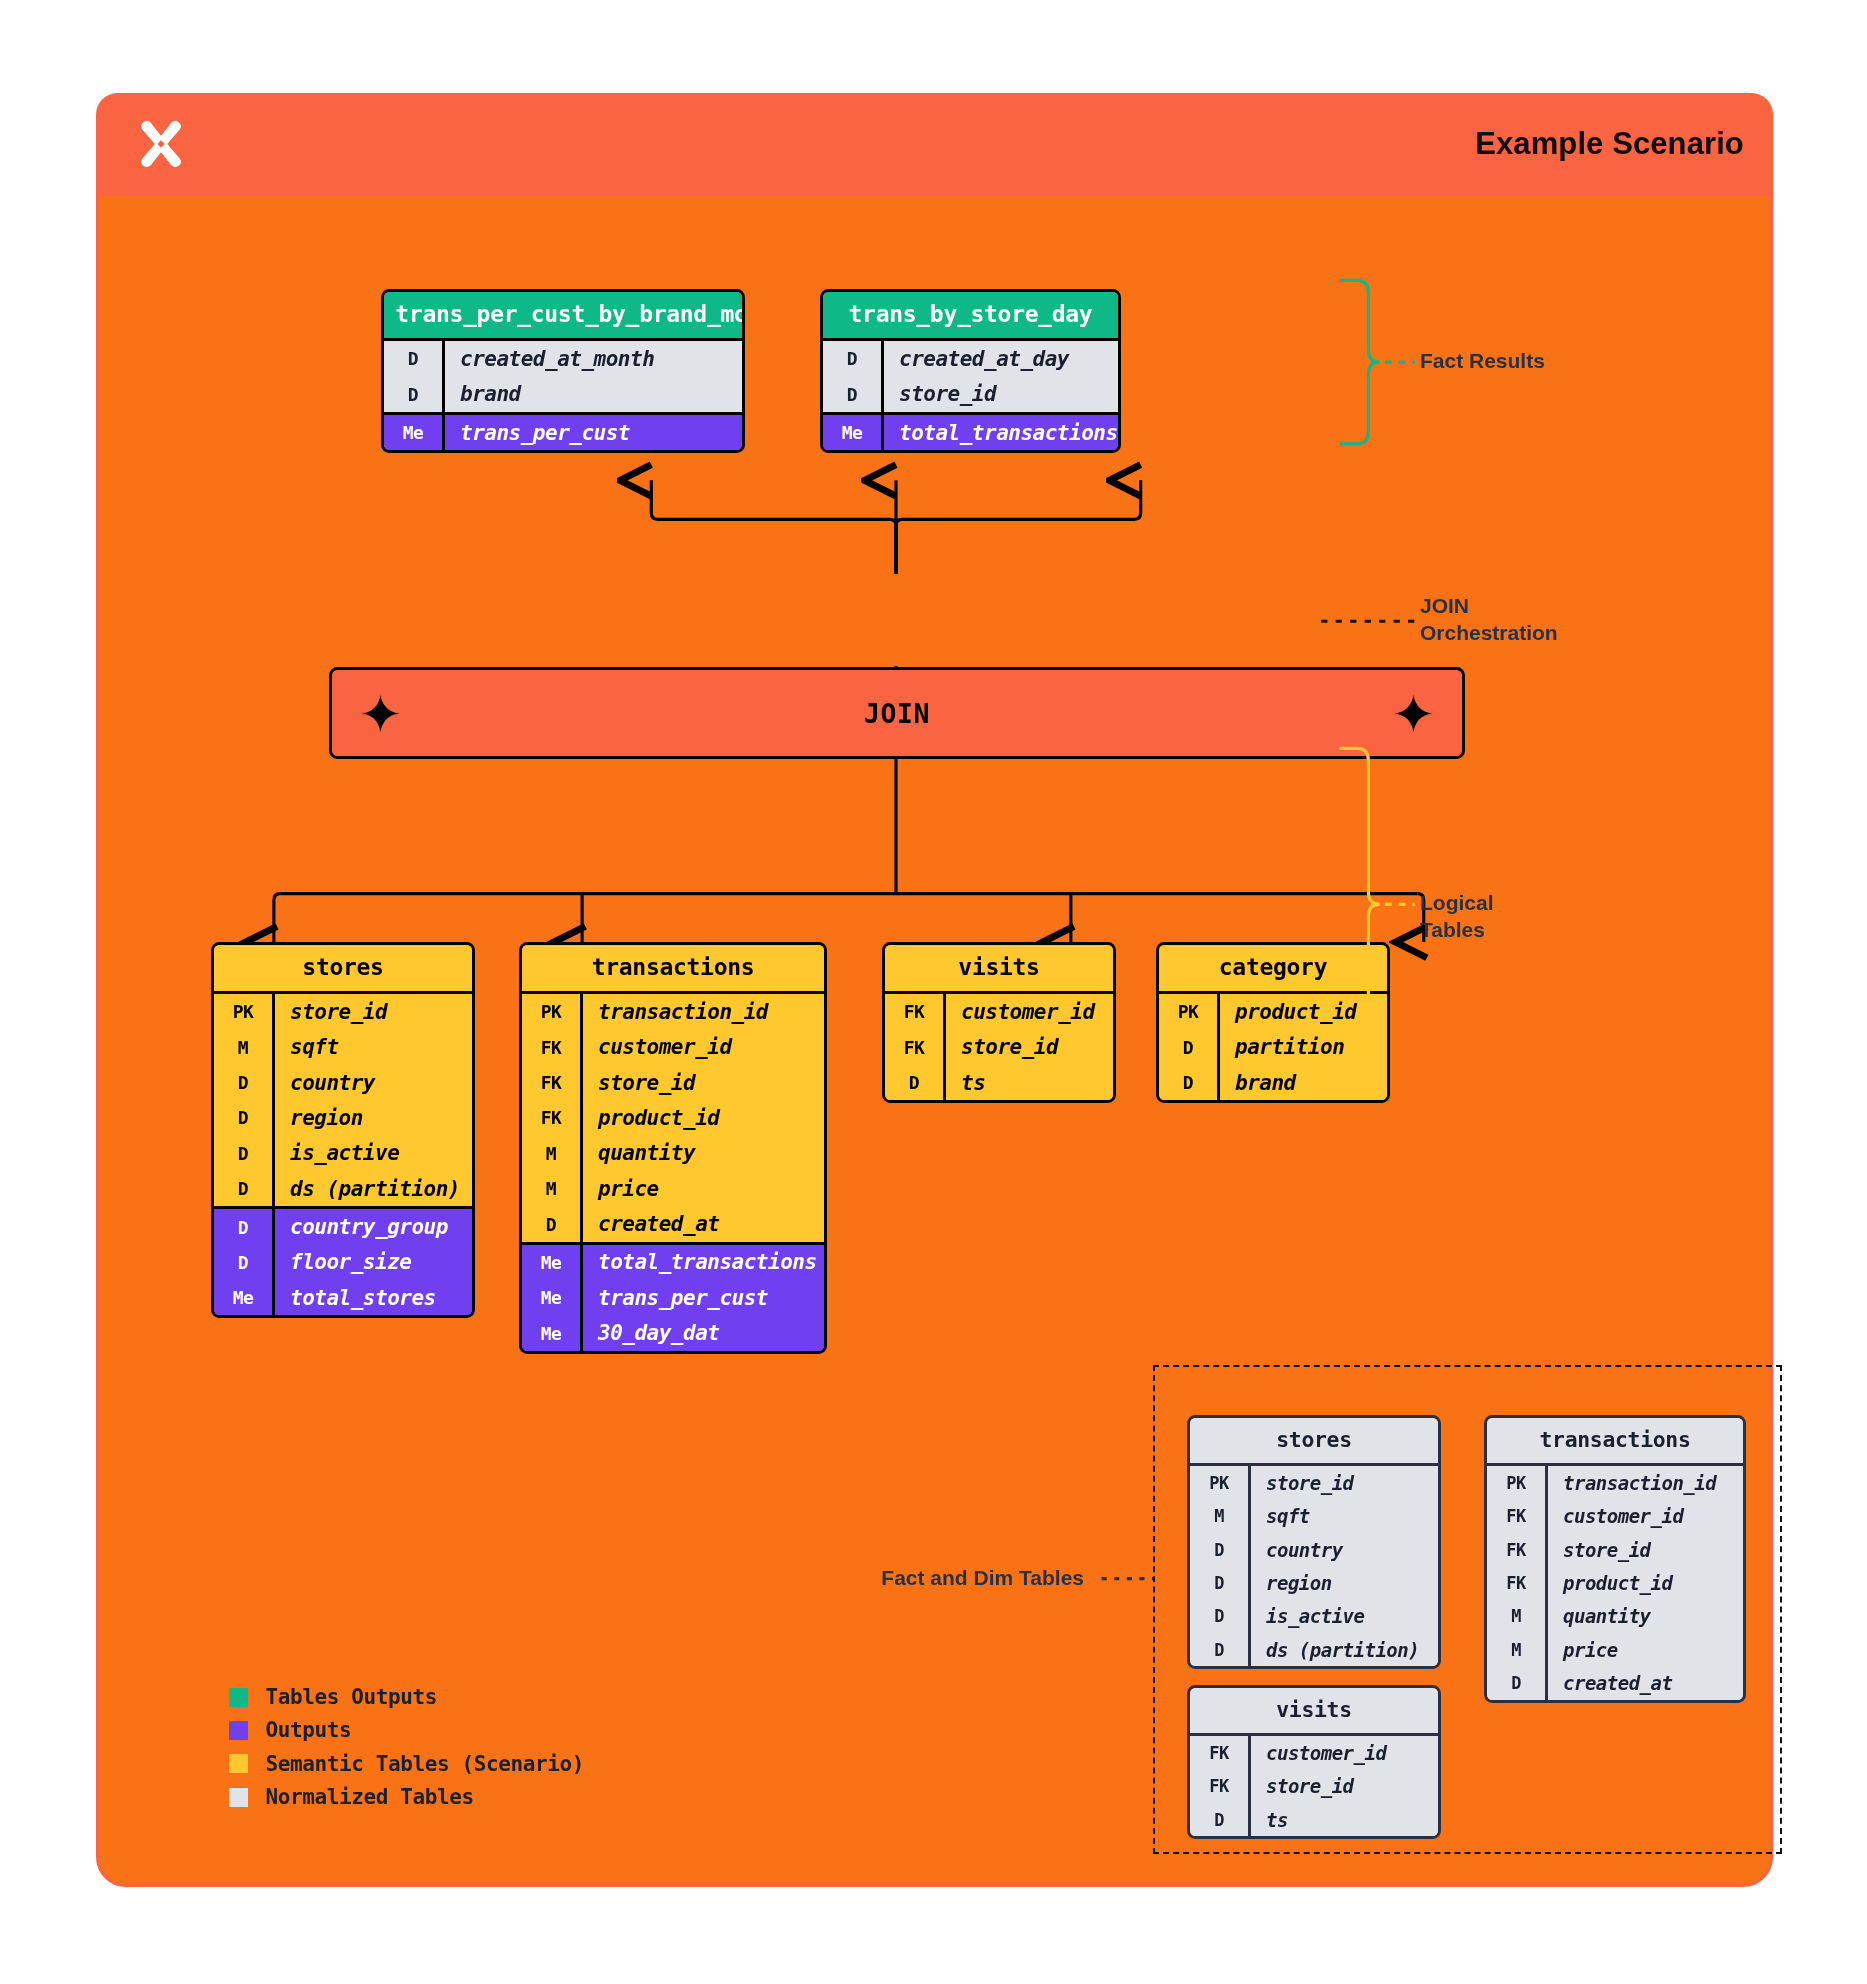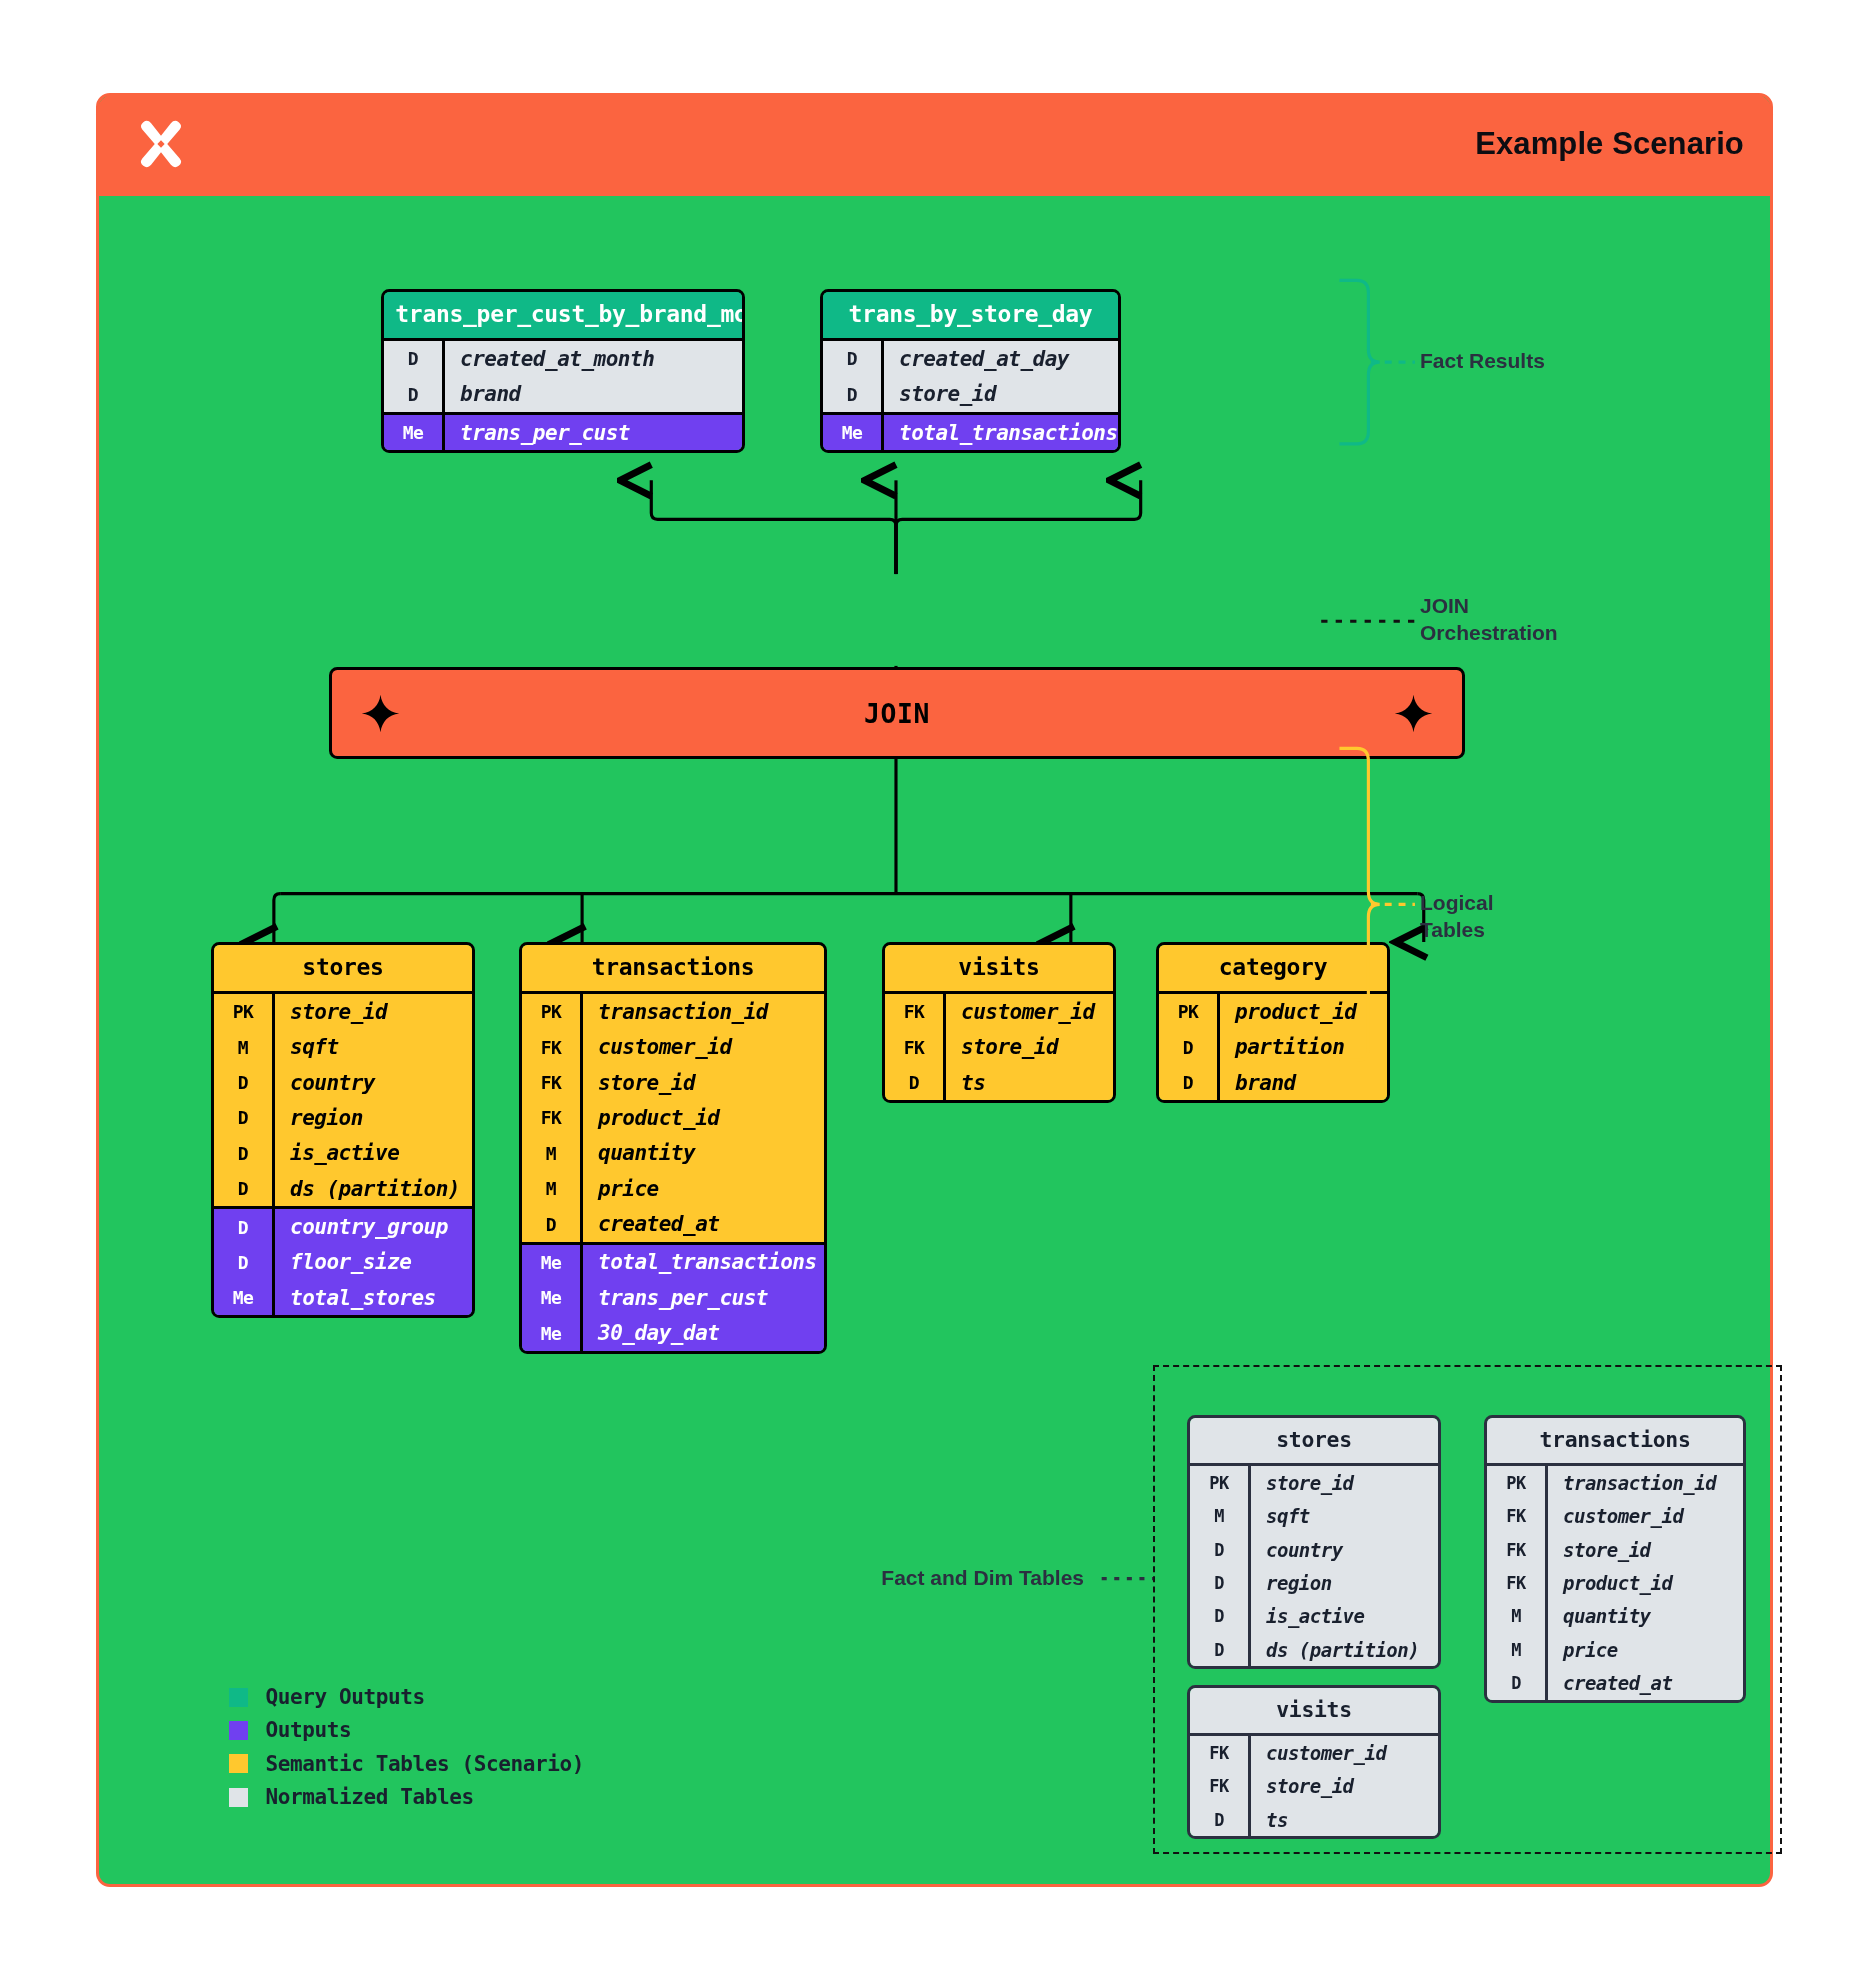--- a/index.html
+++ b/index.html
@@ -9,22 +9,22 @@
     font-family: "Liberation Sans", sans-serif;
   }
   #stage { position: relative; width: 1868px; height: 1985px; overflow: hidden; }
 
   
   .frame {
     position: absolute;
     left: 96px; top: 93px;
     width: 1677px; height: 1794px;
     border: 3.1px solid #FB6440;
-    border-radius: 14px;
-    background: #22c55e;
+    border-radius: 30px;
+    background: #f97316;
   }
   .frame-header {
     position: absolute;
     left: -3.1px; top: -3.1px;
     width: 1677px; height: 103px;
     background: #FB6440;
     border-radius: 21.4px 21.4px 0 0;
     display: flex; align-items: center; justify-content: space-between;
     padding: 0 29px 0 39px;
   }
@@ -476,21 +476,21 @@
     </div>
 
     <svg class="wires" style="z-index:1;" viewBox="0 0 2666 2852">
       <path d="M1594 2357 L1676 2357" fill="none" stroke="#2B3040" stroke-width="5" stroke-dasharray="8 12"></path>
     </svg>
     <div class="ann-label leftward" style="left:640px; top:1469px; width:345px;">Fact and Dim Tables</div>
 
     <div class="legend">
       <div class="legend-row">
         <span class="legend-swatch" style="background:#0FB987;"></span>
-        <span class="legend-text">Query Outputs</span>
+        <span class="legend-text">Tables Outputs</span>
       </div>
       <div class="legend-row">
         <span class="legend-swatch" style="background:#7040F0;"></span>
         <span class="legend-text">Outputs</span>
       </div>
       <div class="legend-row">
         <span class="legend-swatch" style="background:#FFC82E;"></span>
         <span class="legend-text">Semantic Tables (Scenario)</span>
       </div>
       <div class="legend-row">

